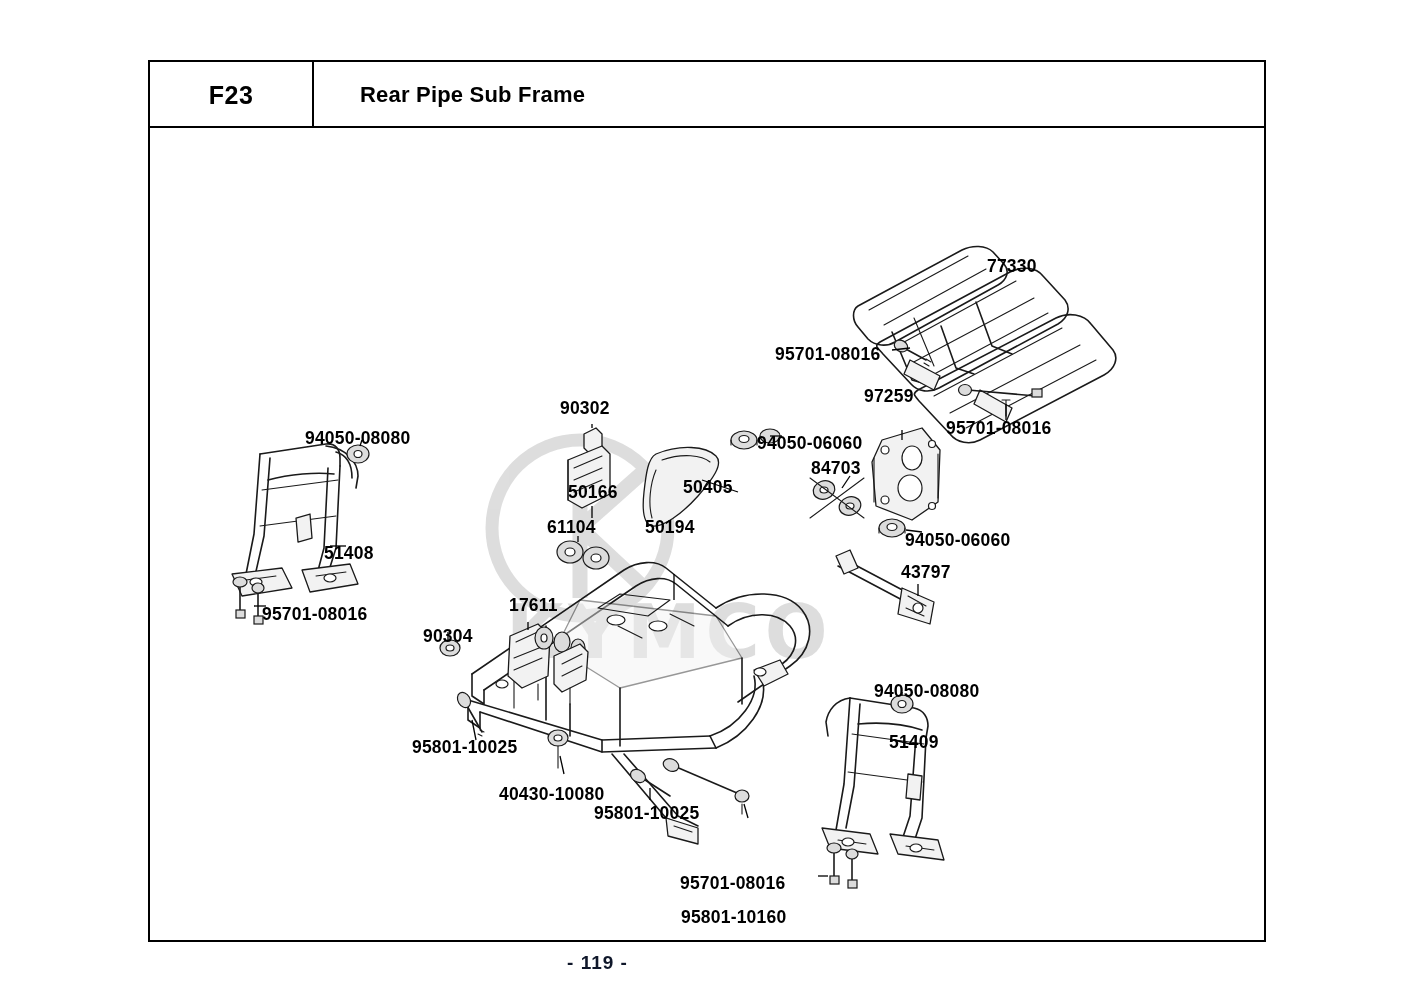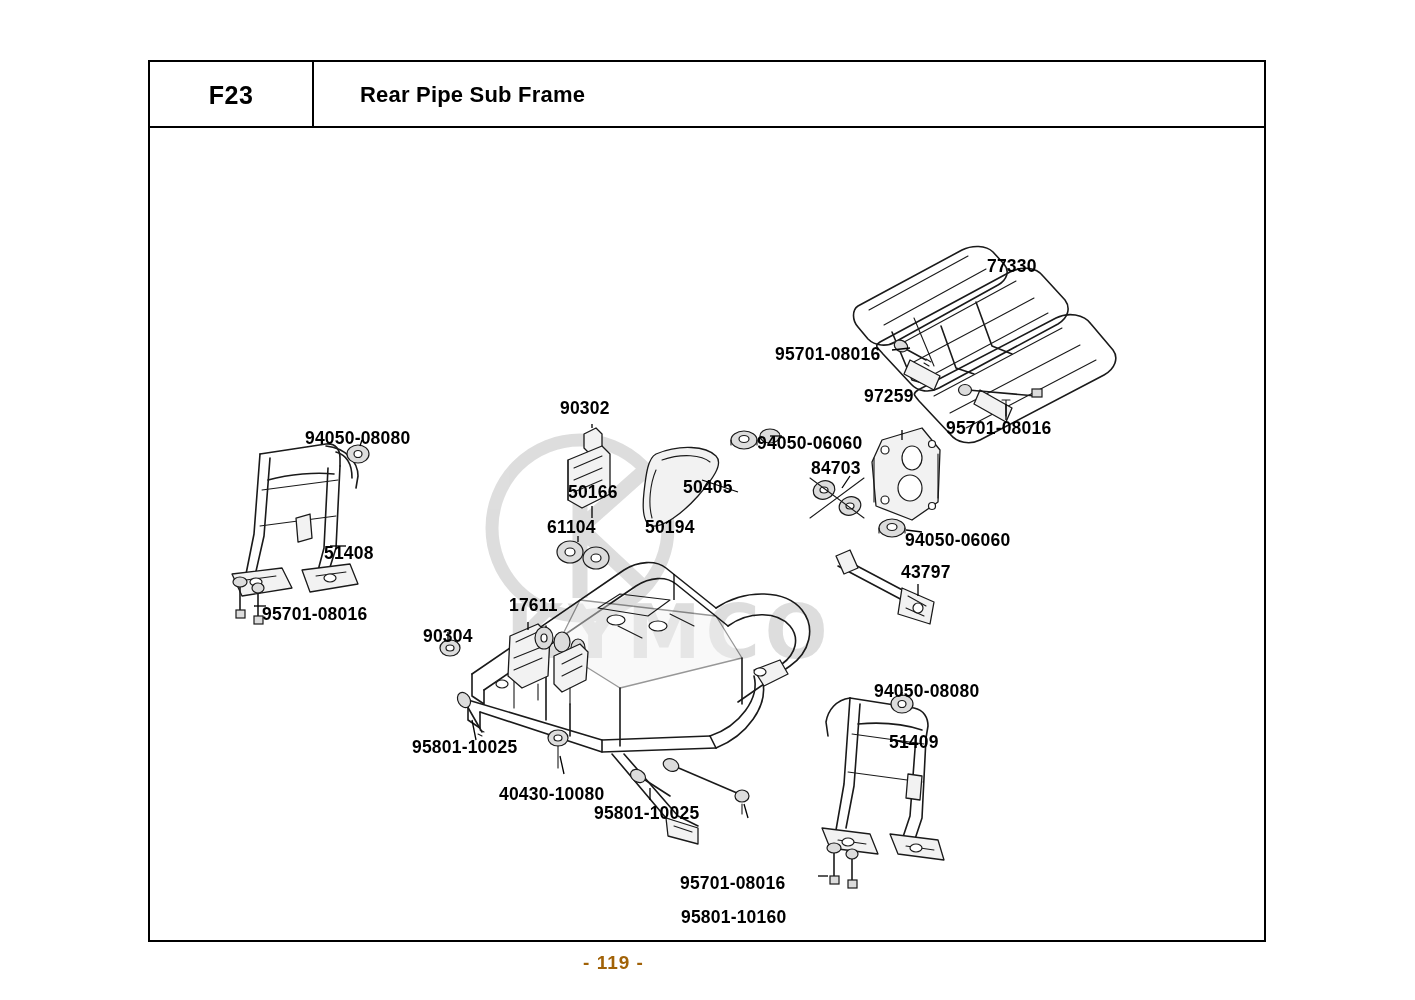--- a/index.html
+++ b/index.html
@@ -84,27 +84,27 @@
     position: absolute;
     font-size: 17.5px;
     font-weight: bold;
     color: #000;
     white-space: nowrap;
     letter-spacing: 0.2px;
   }
   
   .page-number {
     position: absolute;
-    left: 16px;
+    left: 0;
     top: 952px;
     width: 1195px;
     text-align: center;
     font-size: 19px;
     font-weight: bold;
-    color: #a16207;
+    color: #0f172a;
     letter-spacing: 1px;
   }
   
   .wm-text {
     font-family: "DejaVu Sans", sans-serif;
     font-weight: bold;
     fill: #d8d8d8;
   }
 </style>
 </head>

